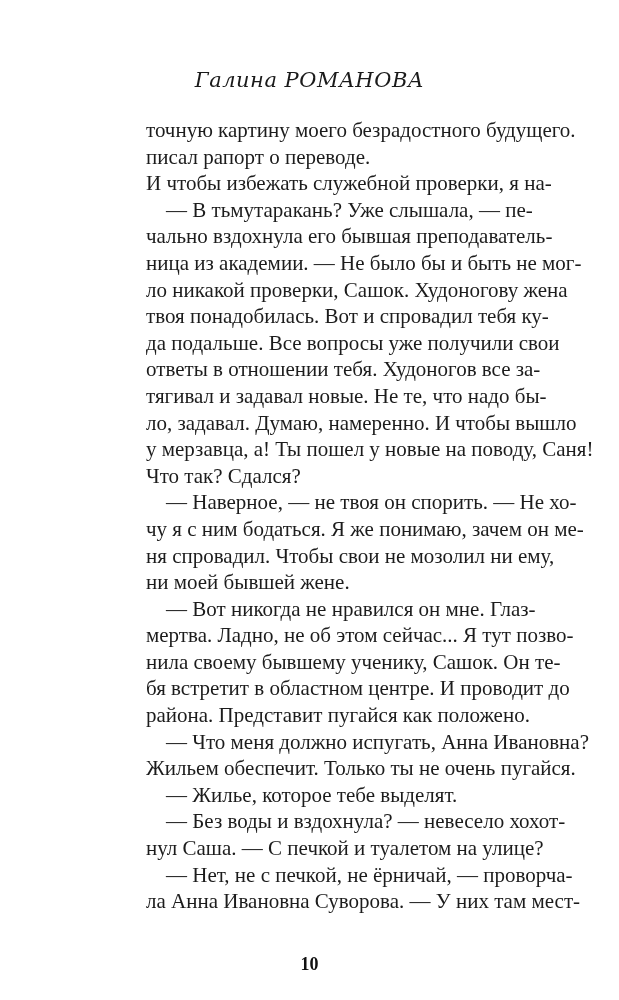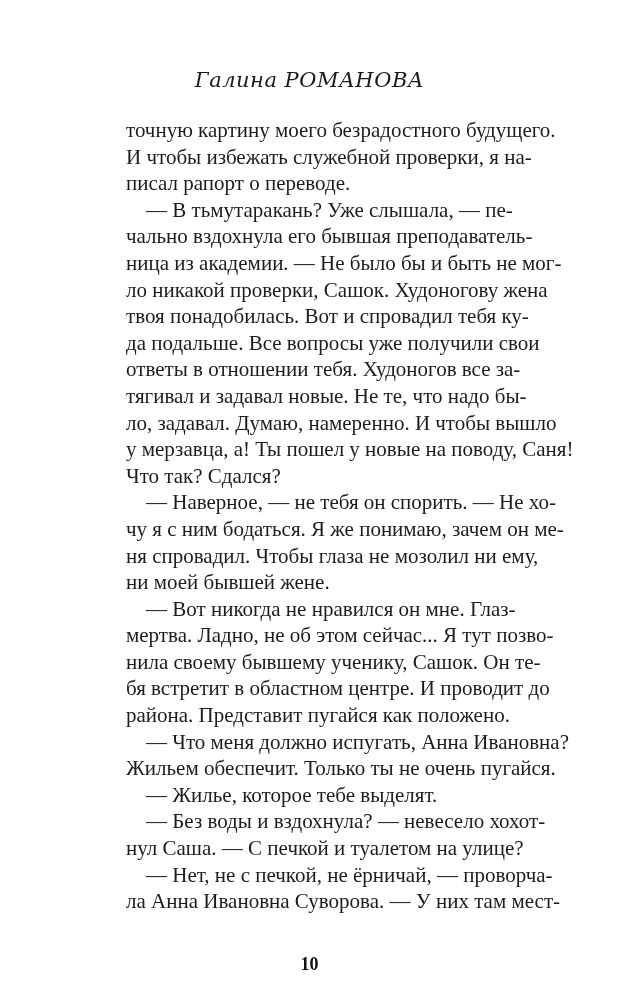--- a/index.html
+++ b/index.html
@@ -8,52 +8,52 @@
     .running-head {
       position: absolute; left: 0; width: 619px; top: 68px; text-align: center;
       font-family: "DejaVu Serif", serif; font-style: italic; font-size: 21px;
       color: #1a1a1a; letter-spacing: 0.5px;
     }
     .body-text {
       position: absolute; left: 126px; top: 117px; width: 372px;
       font-family: "Liberation Serif", serif; font-size: 21px;
       line-height: 26.6px; color: #1c1c1c;
     }
-    .line { display: block; white-space: nowrap; text-align: justify; text-align-last: justify; height: 26.6px; }
+    .line { display: block; white-space: nowrap; text-align: justify; text-align-last: justify; height: 26.6px; margin-left: 20px; }
     .line.last { text-align-last: left; }
     .line.indent { padding-left: 20px; }
     .page-number {
       position: absolute; left: 0; width: 619px; top: 906px; text-align: center;
       font-family: "Liberation Serif", serif; font-weight: bold; font-size: 18px; color: #111; margin-top: 48px;
     }
   </style>
 </head>
 <body>
 
 <div class="page">
   <div class="running-head">Галина РОМАНОВА</div>
 
   <div class="body-text" id="body-text">
       <span class="line">точную картину моего безрадостного будущего.</span>
+      <span class="line last">писал рапорт о переводе.</span>
       <span class="line">И чтобы избежать служебной проверки, я на-</span>
-      <span class="line last">писал рапорт о переводе.</span>
       <span class="line indent">— В тьмутаракань? Уже слышала, — пе-</span>
       <span class="line">чально вздохнула его бывшая преподаватель-</span>
       <span class="line">ница из академии. — Не было бы и быть не мог-</span>
       <span class="line">ло никакой проверки, Сашок. Худоногову жена</span>
       <span class="line">твоя понадобилась. Вот и спровадил тебя ку-</span>
       <span class="line">да подальше. Все вопросы уже получили свои</span>
       <span class="line">ответы в отношении тебя. Худоногов все за-</span>
       <span class="line">тягивал и задавал новые. Не те, что надо бы-</span>
       <span class="line">ло, задавал. Думаю, намеренно. И чтобы вышло</span>
       <span class="line">у мерзавца, а! Ты пошел у новые на поводу, Саня!</span>
       <span class="line last">Что так? Сдался?</span>
-      <span class="line indent">— Наверное, — не тебя он спорить. — Не хо-</span>
+      <span class="line indent">— Наверное, — не твоя он спорить. — Не хо-</span>
       <span class="line">чу я с ним бодаться. Я же понимаю, зачем он ме-</span>
-      <span class="line">ня спровадил. Чтобы глаза не мозолил ни ему,</span>
+      <span class="line">ня спровадил. Чтобы свои не мозолил ни ему,</span>
       <span class="line last">ни моей бывшей жене.</span>
       <span class="line indent">— Вот никогда не нравился он мне. Глаз-</span>
       <span class="line">мертва. Ладно, не об этом сейчас... Я тут позво-</span>
       <span class="line">нила своему бывшему ученику, Сашок. Он те-</span>
       <span class="line">бя встретит в областном центре. И проводит до</span>
       <span class="line">района. Представит пугайся как положено.</span>
       <span class="line indent">— Что меня должно испугать, Анна Ивановна?</span>
       <span class="line">Жильем обеспечит. Только ты не очень пугайся.</span>
       <span class="line indent last">— Жилье, которое тебе выделят.</span>
       <span class="line indent">— Без воды и вздохнула? — невесело хохот-</span>

